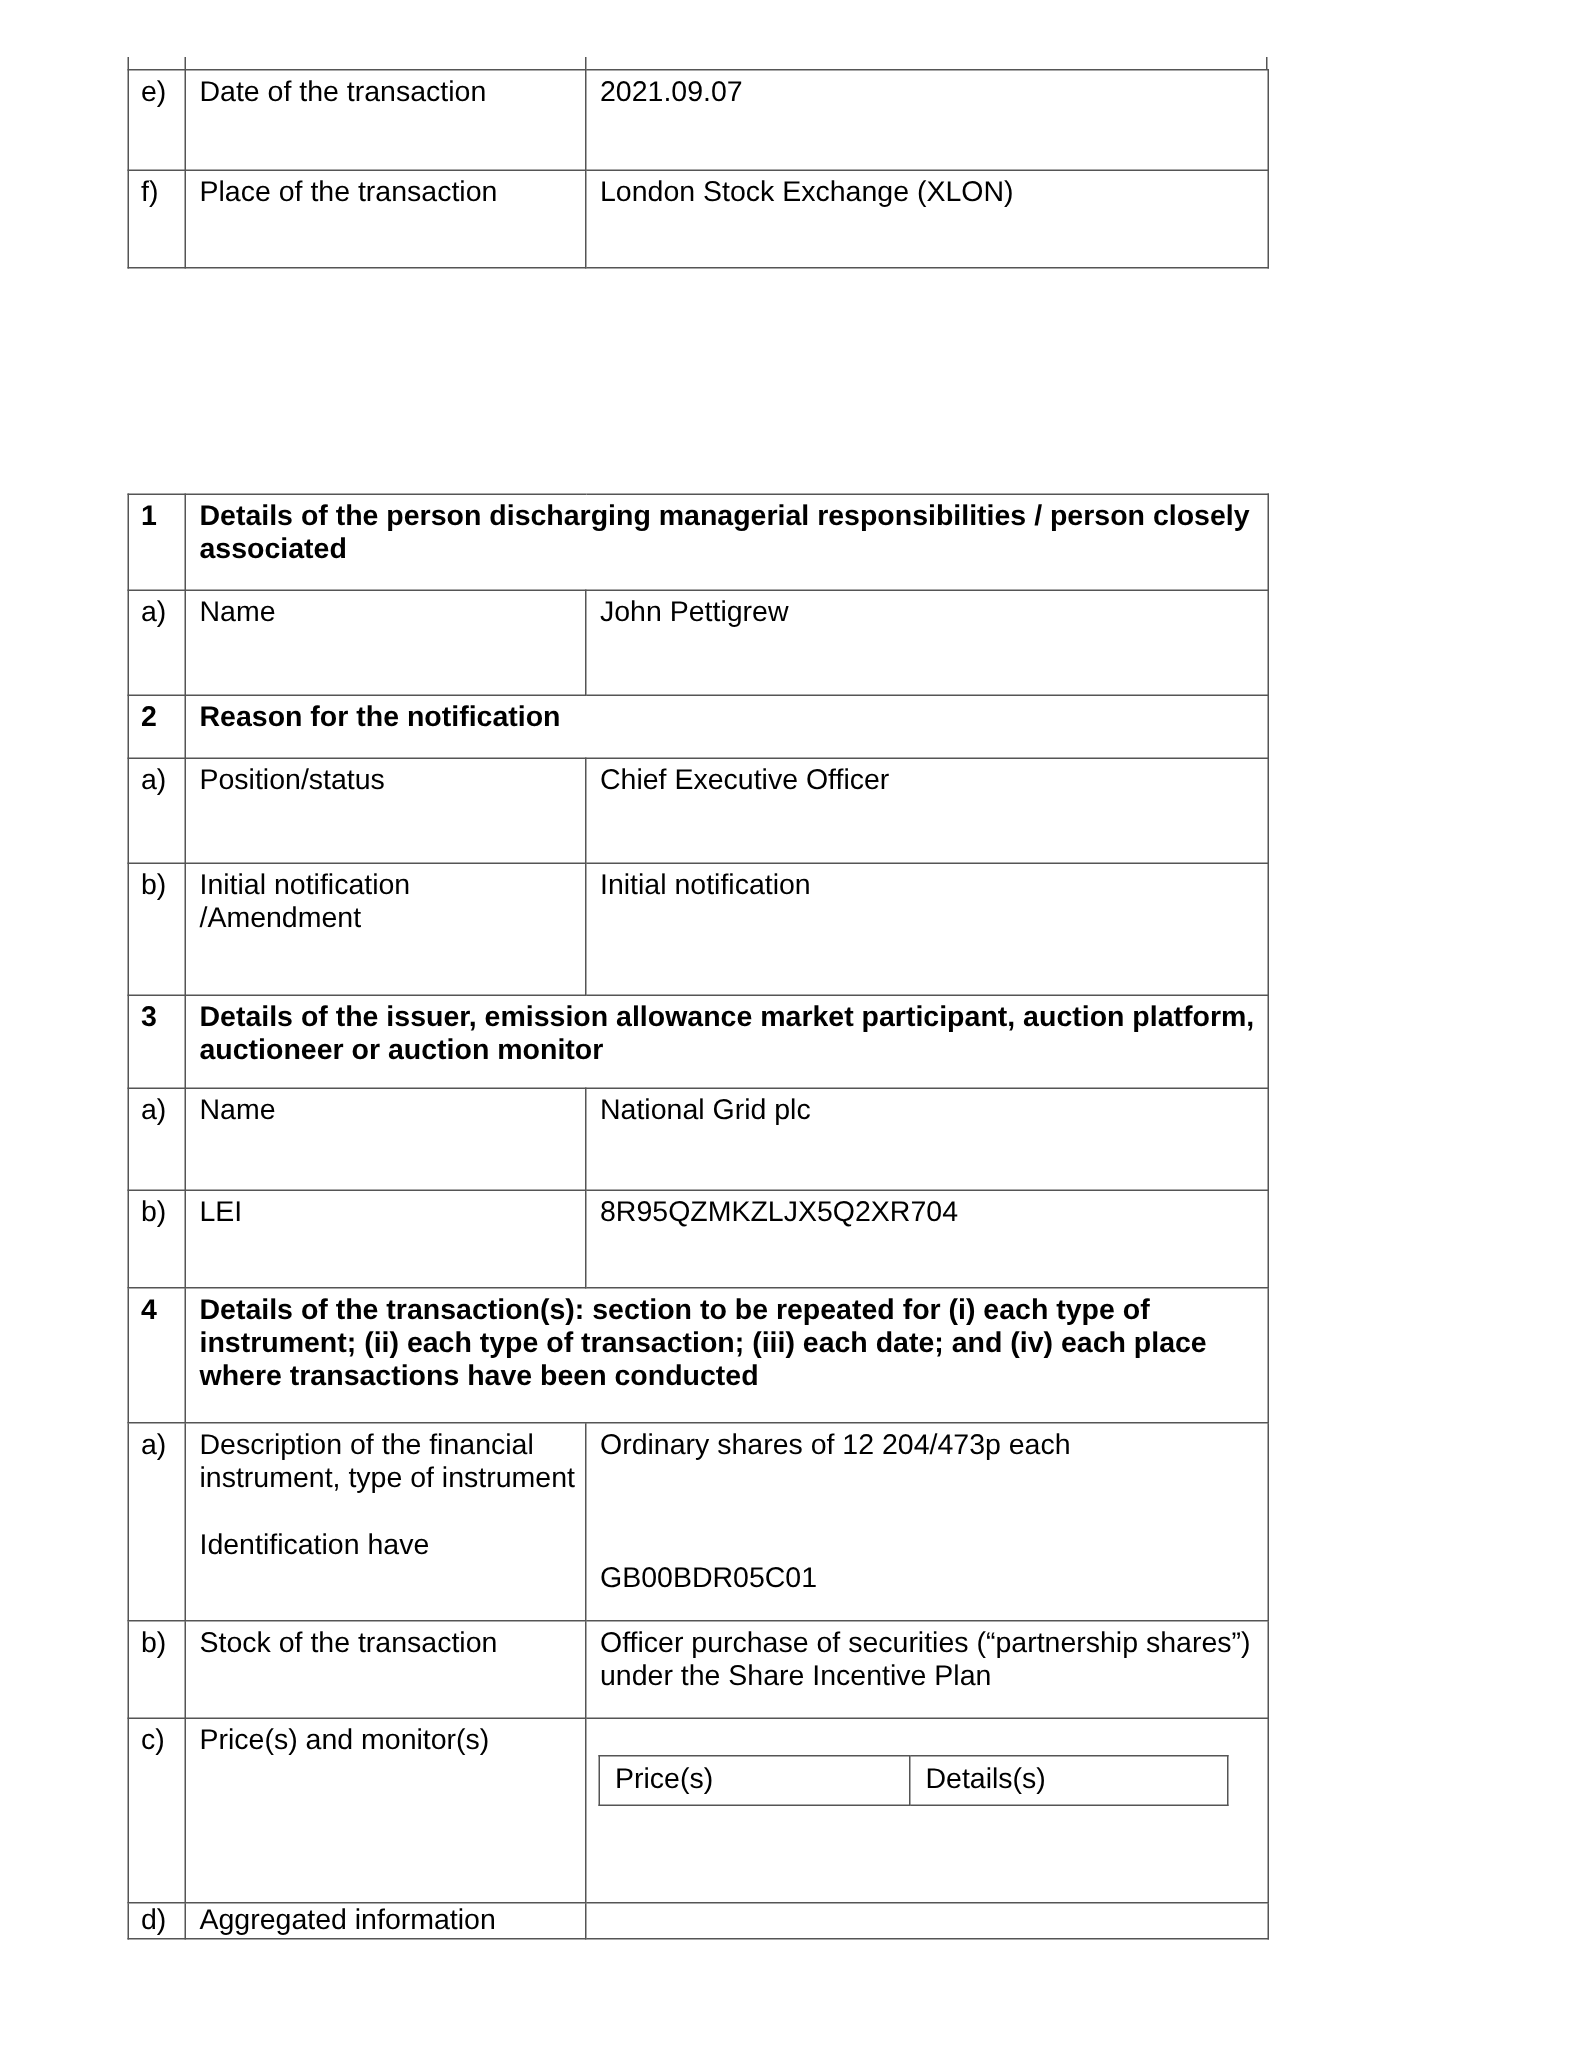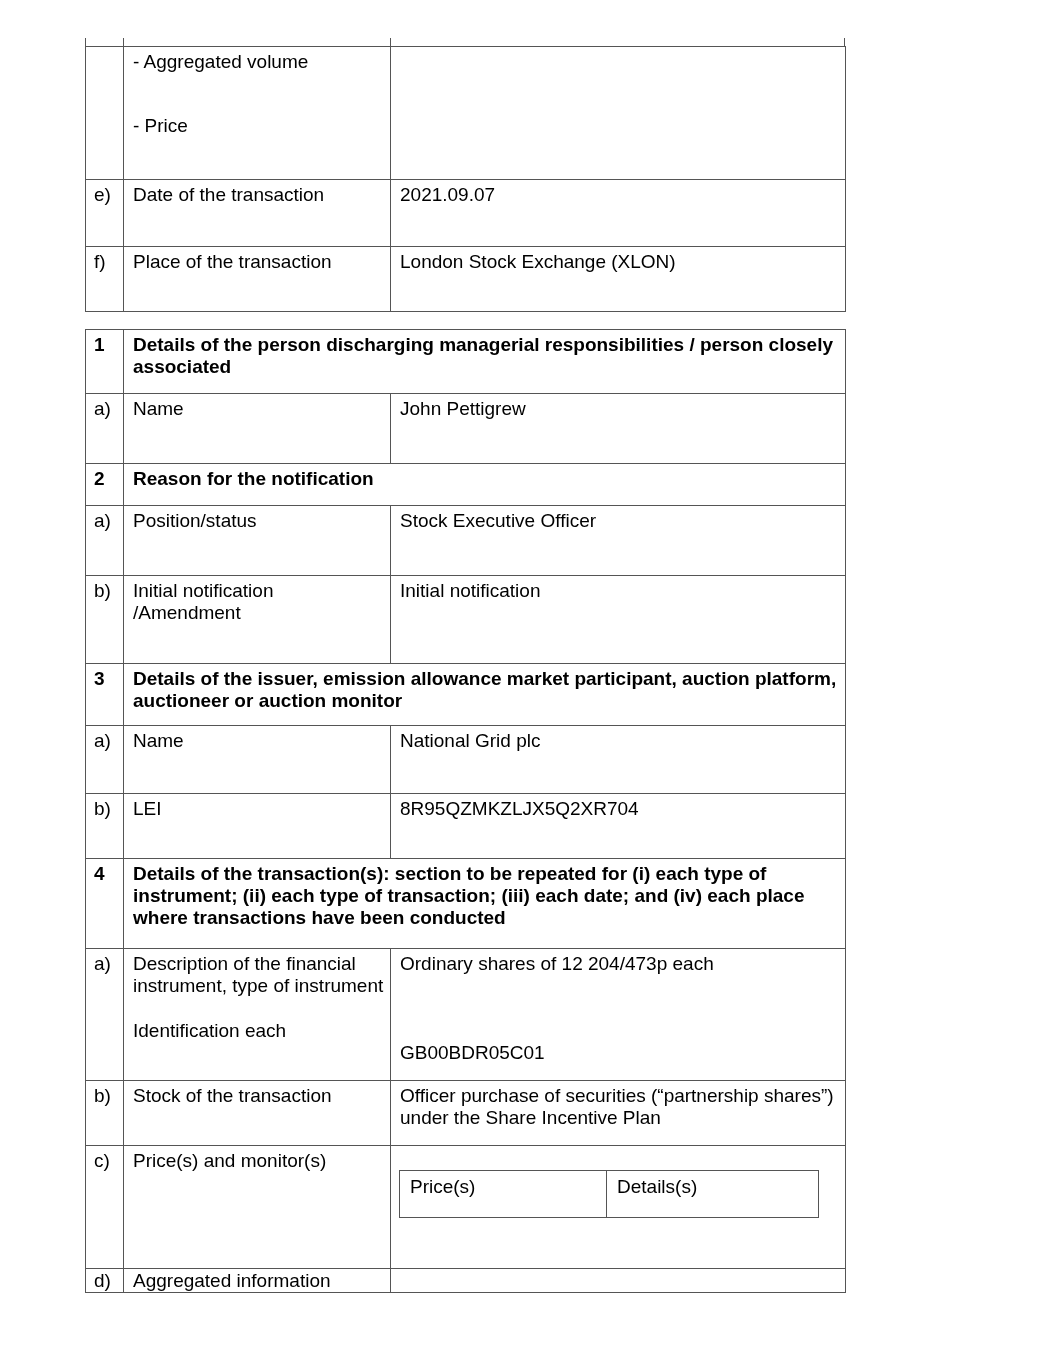--- a/index.html
+++ b/index.html
@@ -74,28 +74,20 @@
 <div class="stub" style="left:844px"></div>
 
 <table id="continuation-table" class="doc-table">
   <colgroup>
       <col class="c1">
       <col class="c2">
       <col class="c3">
     </colgroup>
   <tbody>
     <tr>
-      <td class="num" style="height:133px"></td>
-      <td>
-        <div>- Aggregated volume</div>
-        <div class="gap-item">- Price</div>
-      </td>
-      <td class="val"></td>
-    </tr>
-    <tr>
       <td class="num" style="height:67px">e)</td>
       <td>Date of the transaction</td>
       <td class="val">2021.09.07</td>
     </tr>
     <tr>
       <td class="num" style="height:65px">f)</td>
       <td>Place of the transaction</td>
       <td class="val">London Stock Exchange (XLON)</td>
     </tr>
   </tbody>
@@ -117,21 +109,21 @@
       <td>Name</td>
       <td class="val">John Pettigrew</td>
     </tr>
     <tr>
       <td class="num bold" style="height:42px">2</td>
       <td colspan="2" class="section-title">Reason for the notification</td>
     </tr>
     <tr>
       <td class="num" style="height:70px">a)</td>
       <td>Position/status</td>
-      <td class="val">Stock Executive Officer</td>
+      <td class="val">Chief Executive Officer</td>
     </tr>
     <tr>
       <td class="num" style="height:88px">b)</td>
       <td>Initial notification /Amendment</td>
       <td class="val">Initial notification</td>
     </tr>
     <tr>
       <td class="num bold" style="height:62px">3</td>
       <td colspan="2" class="section-title">Details of the issuer, emission allowance market participant, auction platform, auctioneer or auction monitor</td>
     </tr>
@@ -146,21 +138,21 @@
       <td class="val">8R95QZMKZLJX5Q2XR704</td>
     </tr>
     <tr>
       <td class="num bold" style="height:90px">4</td>
       <td colspan="2" class="section-title">Details of the transaction(s): section to be repeated for (i) each type of instrument; (ii) each type of transaction; (iii) each date; and (iv) each place where transactions have been conducted</td>
     </tr>
     <tr>
       <td class="num" style="height:132px">a)</td>
       <td>
         <div>Description of the financial instrument, type of instrument</div>
-        <div class="label-second">Identification each</div>
+        <div class="label-second">Identification have</div>
       </td>
       <td class="val">
         <div>Ordinary shares of 12 204/473p each</div>
         <div class="value-second">GB00BDR05C01</div>
       </td>
     </tr>
     <tr>
       <td class="num" style="height:65px">b)</td>
       <td>Stock of the transaction</td>
       <td class="val">Officer purchase of securities (“partnership shares”) under the Share Incentive Plan</td>
@@ -169,21 +161,21 @@
       <td class="num" style="height:123px">c)</td>
       <td>Price(s) and monitor(s)</td>
       <td class="pv-cell">
         <table class="pv-table">
           <colgroup>
               <col class="pv1">
               <col class="pv2">
             </colgroup>
           <tbody>
             <tr>
-              <td style="height:47px">Price(s)</td>
+              <td style="height:33px">Price(s)</td>
               <td>Details(s)</td>
             </tr>
           </tbody>
         </table>
       </td>
     </tr>
     <tr>
       <td class="num tight" style="height:22px">d)</td>
       <td class="tight">Aggregated information</td>
       <td class="val tight"></td>

